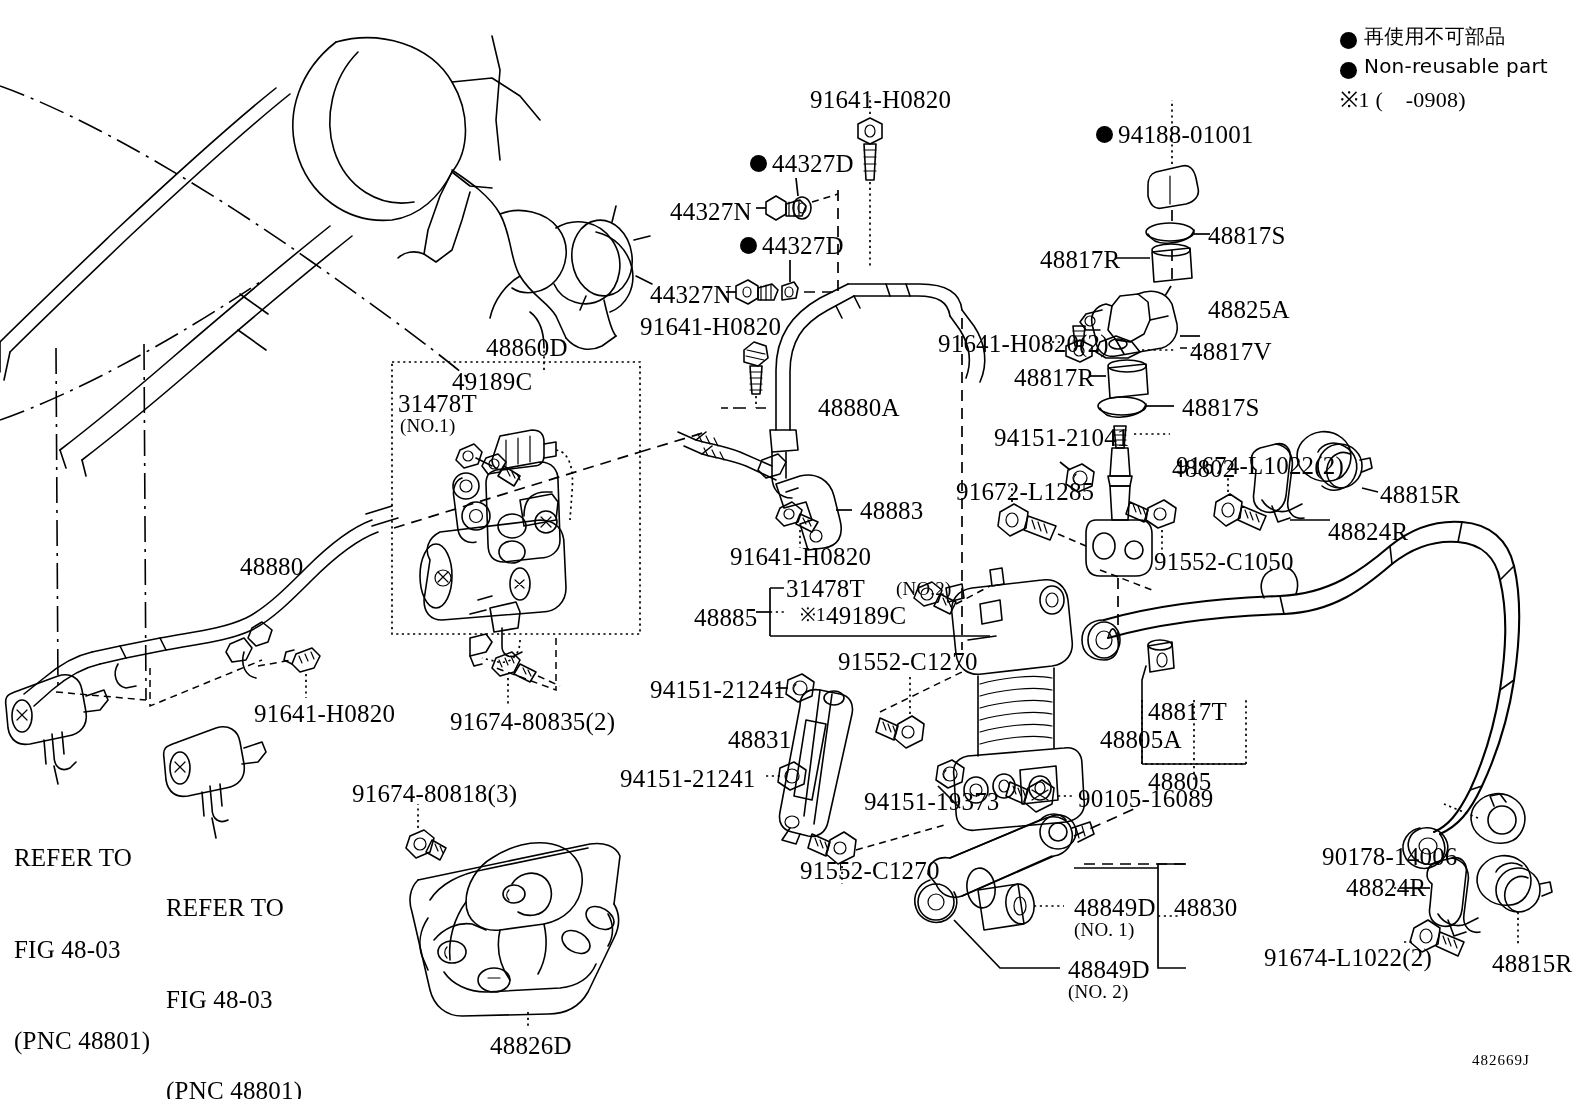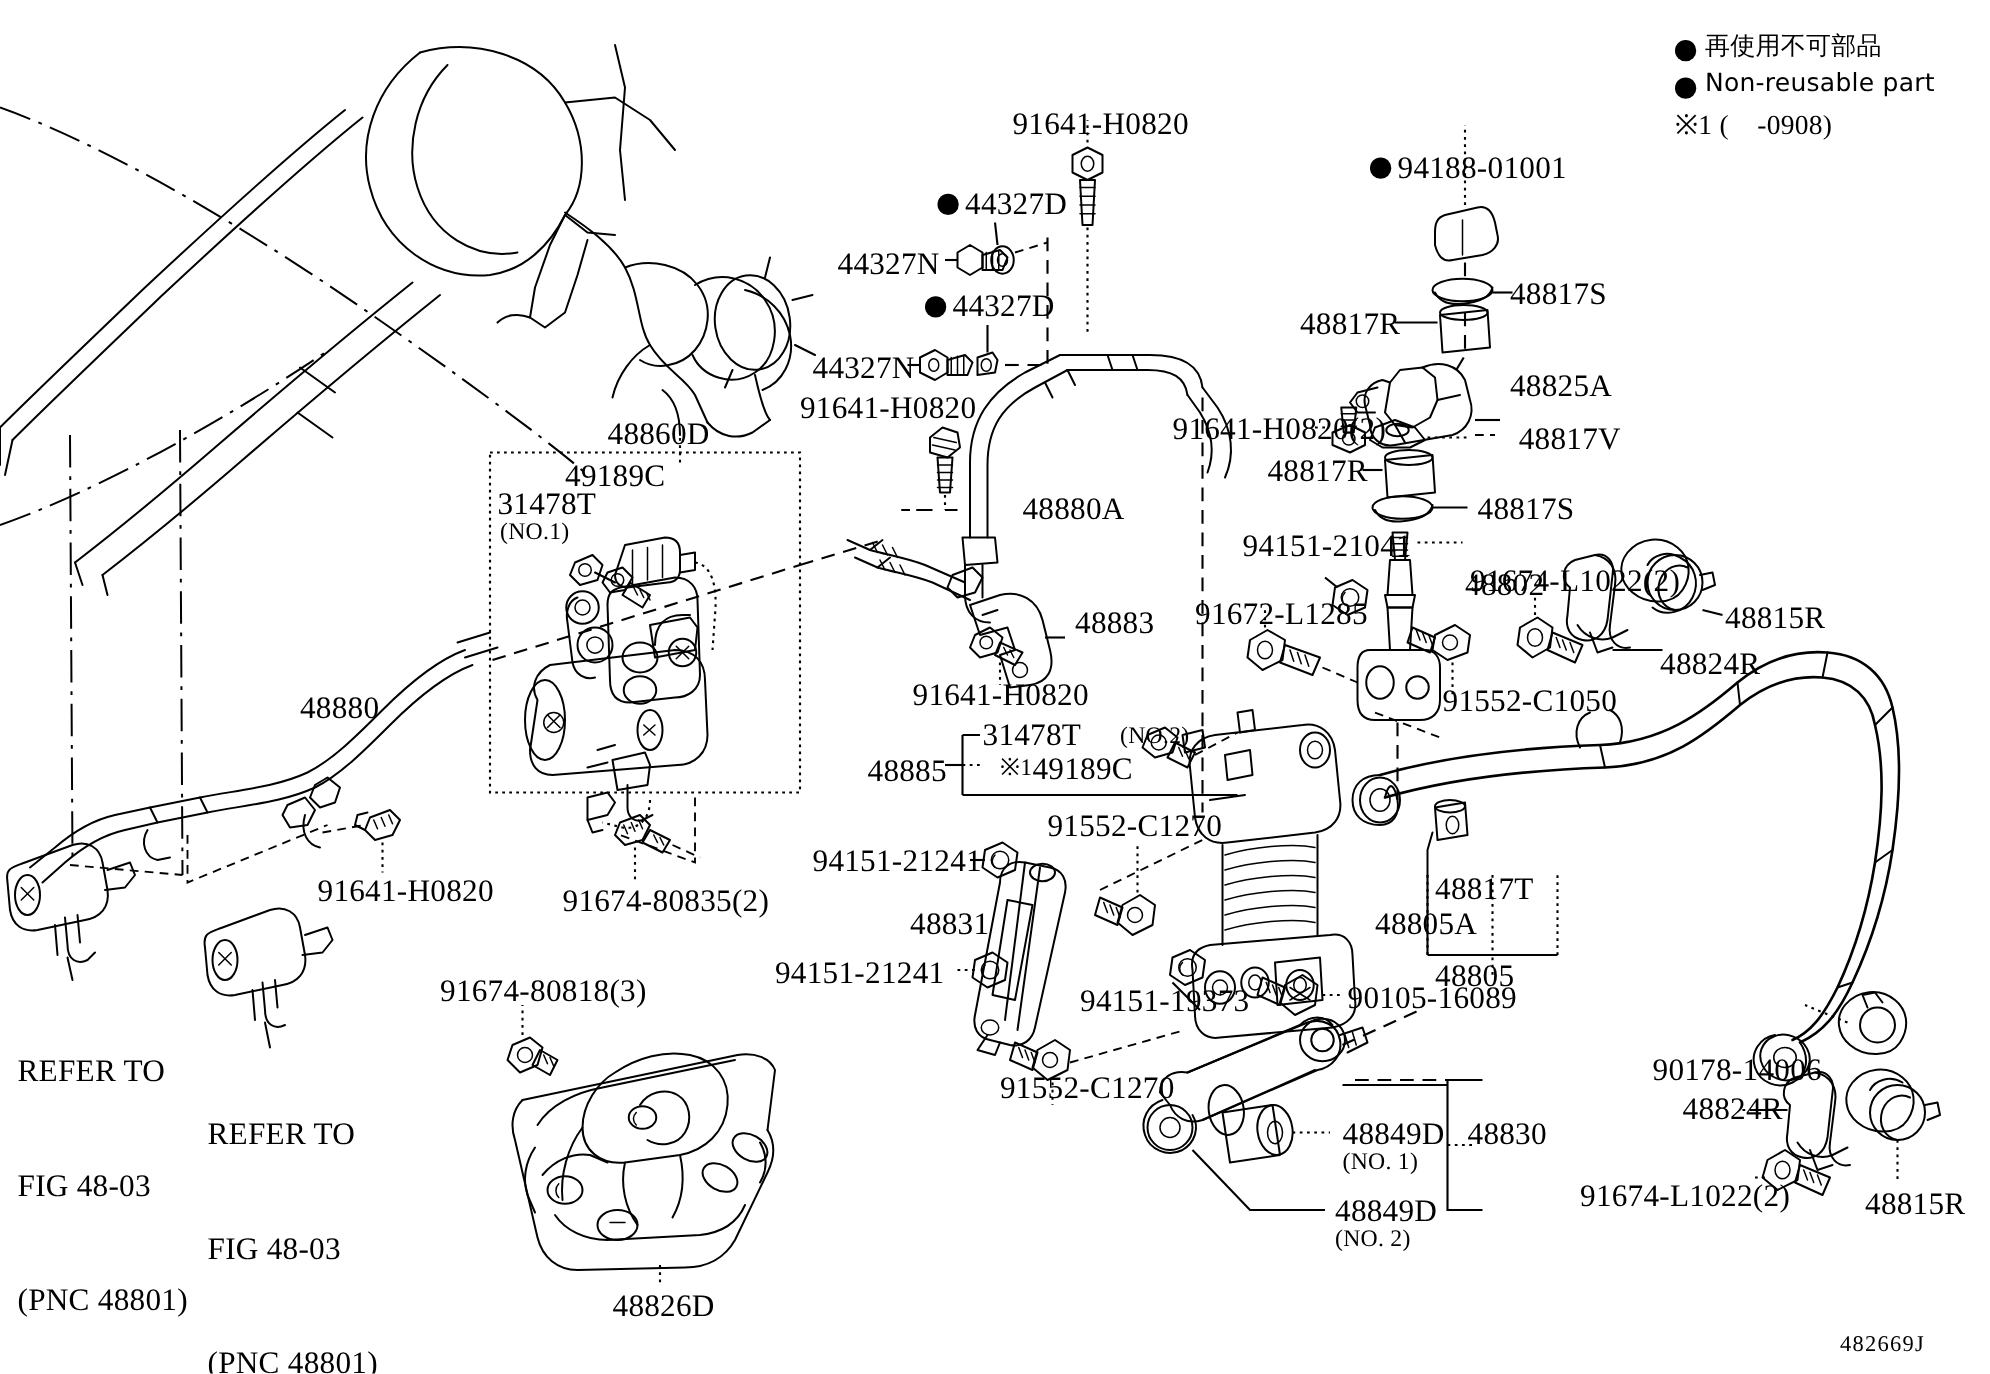--- a/index.html
+++ b/index.html
@@ -4,21 +4,21 @@
 <title>Parts Diagram 482669J</title>
 <style>
   html,body{margin:0;padding:0;background:#ffffff;}
   body{font-family:"Liberation Serif",serif;}
   #stage{position:relative;width:1592px;height:1099px;background:#fff;overflow:hidden;}
   #artboard{position:absolute;inset:0;}
   .lbl{position:absolute;white-space:pre;font-family:"Liberation Serif",serif;color:#000;
        font-size:25px;letter-spacing:0.2px;line-height:1.08;}
   .lbl.sm{font-size:19px;}
   .lbl.legend{font-family:"DejaVu Sans",sans-serif;font-size:20px;}
-  .lbl.code{font-size:18px;letter-spacing:1px;margin-top:14px;}
+  .lbl.code{font-size:15px;letter-spacing:1px;}
   .lbl.multi{line-height:1.22;}
   .bullet{position:absolute;width:17px;height:17px;border-radius:50%;background:#000;}
   .c{fill:none;stroke:#000;stroke-width:1.6;stroke-linecap:round;stroke-linejoin:round;}
   .c2{fill:none;stroke:#000;stroke-width:2.1;stroke-linecap:round;stroke-linejoin:round;}
   .thin{fill:none;stroke:#000;stroke-width:1.2;stroke-linecap:round;stroke-linejoin:round;}
   .lead{fill:none;stroke:#000;stroke-width:1.7;}
   .leadd{fill:none;stroke:#000;stroke-width:1.7;stroke-dasharray:2.2 3.6;stroke-linecap:butt;}
   .dash{fill:none;stroke:#000;stroke-width:1.7;stroke-dasharray:11 7;}
   .dashfine{fill:none;stroke:#000;stroke-width:1.5;stroke-dasharray:7 5;}
   .dashdot{fill:none;stroke:#000;stroke-width:1.6;stroke-dasharray:26 7 3 7;}
@@ -602,37 +602,37 @@
   <div class="bullet" style="left:750px;top:155px;"></div>
   <div class="lbl" style="left:810px;top:86px;">91641-H0820</div>
   <div class="lbl" style="left:772px;top:150px;">44327D</div>
   <div class="lbl" style="left:670px;top:198px;">44327N</div>
   <div class="bullet" style="left:740px;top:237px;"></div>
   <div class="lbl" style="left:762px;top:232px;">44327D</div>
   <div class="lbl" style="left:650px;top:281px;">44327N</div>
   <div class="lbl" style="left:640px;top:313px;">91641-H0820</div>
   <div class="lbl" style="left:486px;top:334px;">48860D</div>
   <div class="lbl" style="left:818px;top:394px;">48880A</div>
-  <div class="lbl" style="left:860px;top:485px;">48883</div>
+  <div class="lbl" style="left:860px;top:497px;">48883</div>
   <div class="lbl" style="left:730px;top:543px;">91641-H0820</div>
   <div class="lbl" style="left:240px;top:553px;">48880</div>
   <div class="lbl" style="left:254px;top:700px;">91641-H0820</div>
   <div class="lbl" style="left:450px;top:708px;">91674-80835(2)</div>
 
   <div class="lbl" style="left:452px;top:368px;">49189C</div>
   <div class="lbl" style="left:398px;top:390px;">31478T</div>
   <div class="lbl sm" style="left:400px;top:416px;">(NO.1)</div>
 
   <div class="bullet" style="left:1096px;top:126px;"></div>
   <div class="lbl" style="left:1118px;top:121px;">94188-01001</div>
   <div class="lbl" style="left:1208px;top:222px;">48817S</div>
   <div class="lbl" style="left:1040px;top:246px;">48817R</div>
   <div class="lbl" style="left:1208px;top:296px;">48825A</div>
   <div class="lbl" style="left:938px;top:330px;">91641-H0820(2)</div>
-  <div class="lbl" style="left:1215px;top:338px;">48817V</div>
+  <div class="lbl" style="left:1190px;top:338px;">48817V</div>
   <div class="lbl" style="left:1014px;top:364px;">48817R</div>
   <div class="lbl" style="left:1182px;top:394px;">48817S</div>
   <div class="lbl" style="left:994px;top:424px;">94151-21041</div>
   <div class="lbl" style="left:1172px;top:424px;margin-top:31px;">48802</div>
   <div class="lbl" style="left:1176px;top:452px;">91674-L1022(2)</div>
   <div class="lbl" style="left:1380px;top:481px;">48815R</div>
   <div class="lbl" style="left:1328px;top:518px;">48824R</div>
   <div class="lbl" style="left:956px;top:478px;">91672-L1285</div>
   <div class="lbl" style="left:1138px;top:548px;padding-left:16px;">91552-C1050</div>
 

